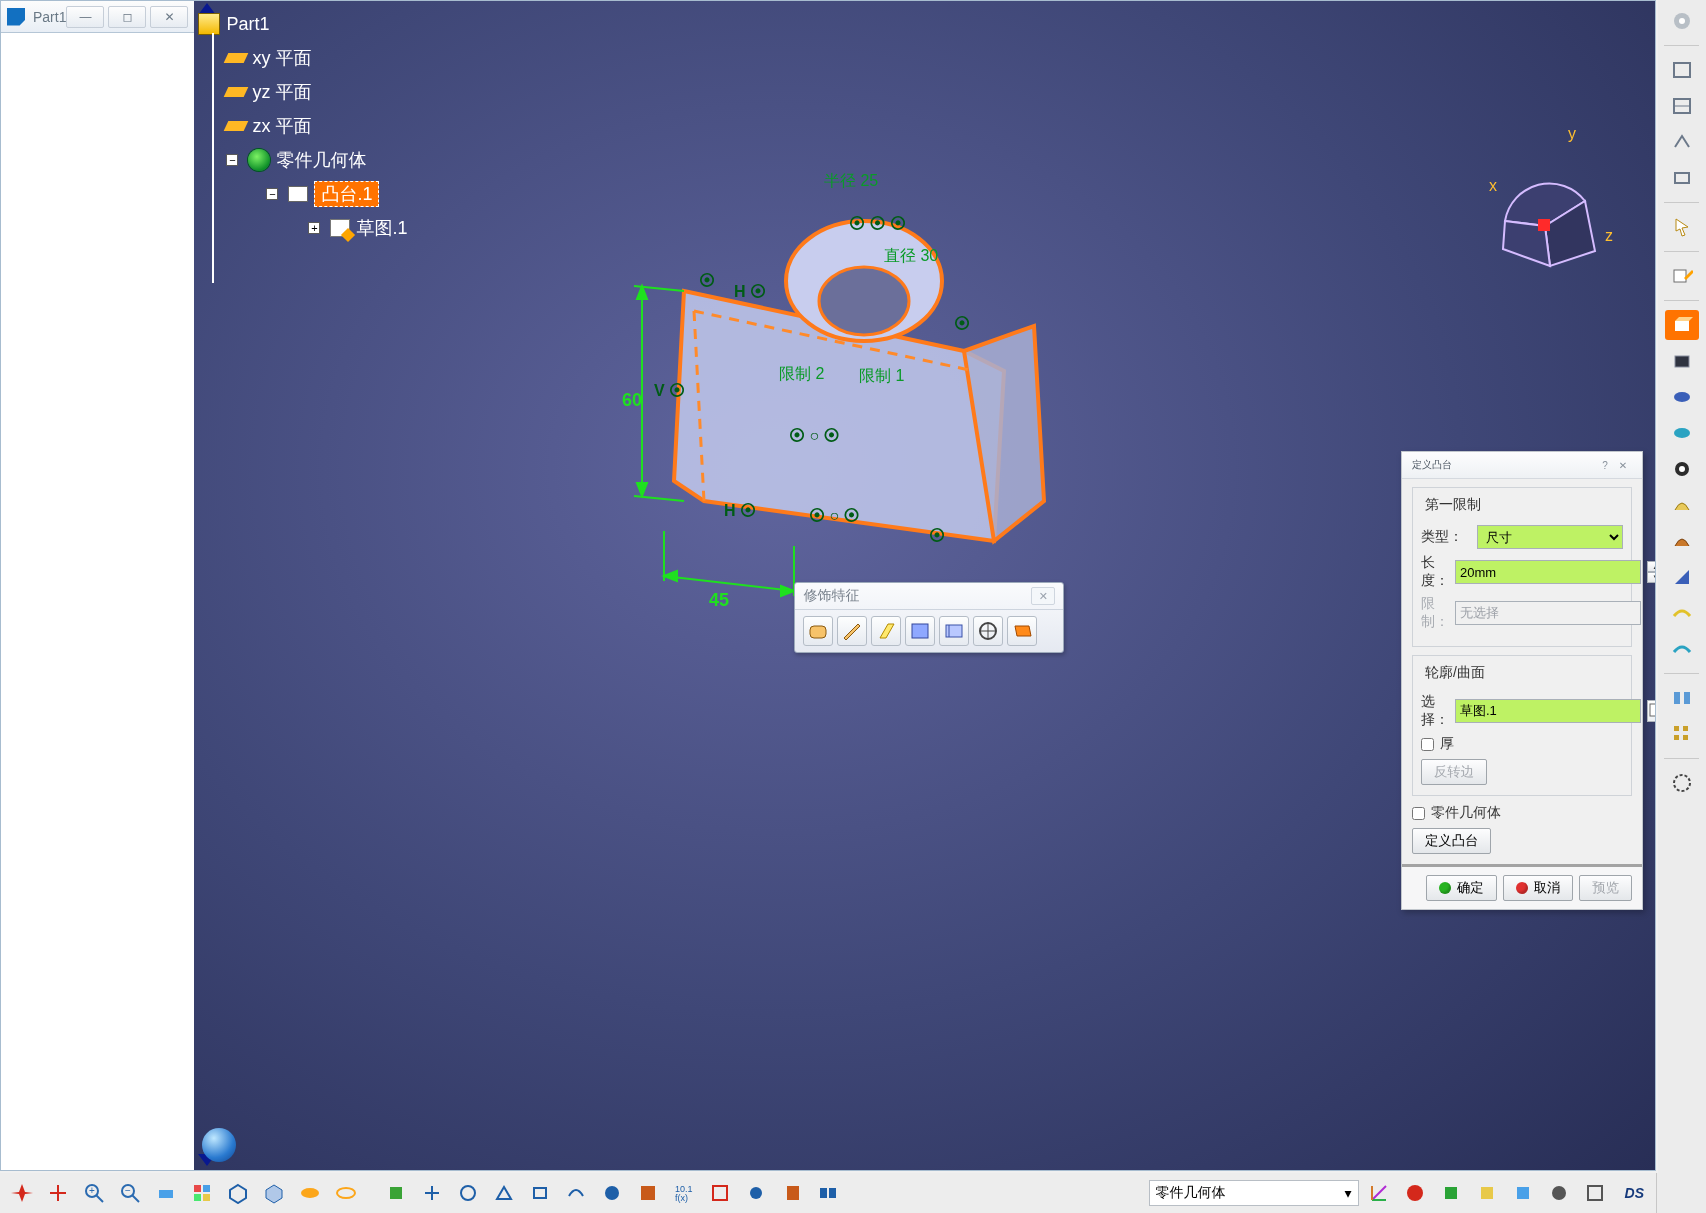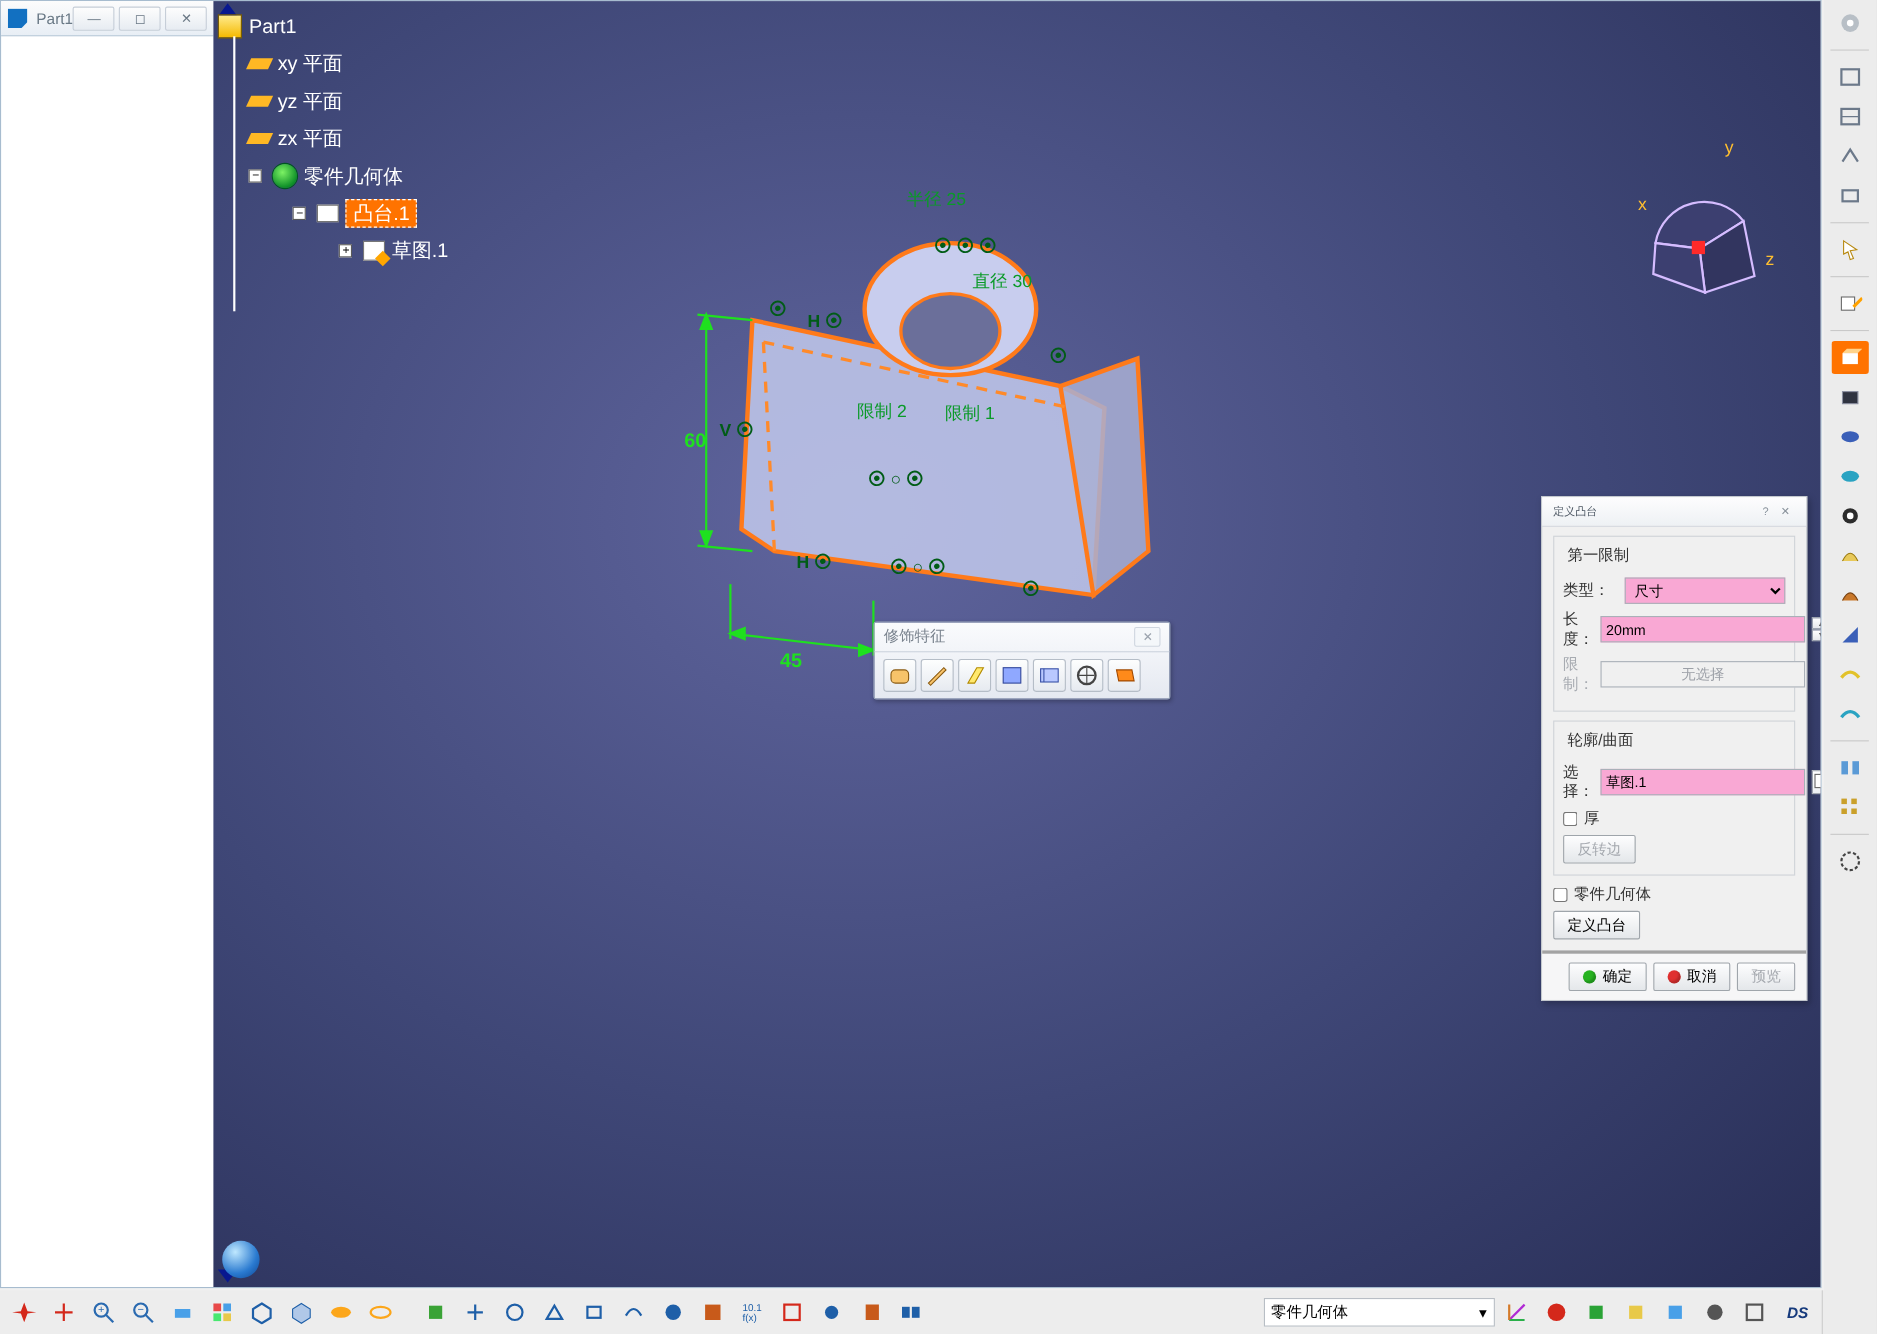--- a/index.html
+++ b/index.html
@@ -39,39 +39,39 @@
   .sketch { position:absolute; left:430px; top:180px; width:540px; height:440px; }
   .sketch svg { width:100%; height:100%; overflow:visible; }
   .dim-text { fill:#1fe01f; font-size:18px; font-weight:bold; }
   .ann-text { fill:#0a9a28; font-size:16px; }
 
   
   .compass { position:absolute; right:30px; top:120px; width:170px; height:150px; }
   .compass svg { width:100%; height:100%; overflow:visible; }
 
   
-  .float-tb { position:absolute; left:600px; top:564px; width:270px; background:linear-gradient(#fafbfd,#e5e9f1); border:1px solid #9daabb; border-radius:3px; box-shadow:1px 2px 4px rgba(0,0,0,.25); }
+  .float-tb { position:absolute; left:600px; top:581px; width:270px; background:linear-gradient(#fafbfd,#e5e9f1); border:1px solid #9daabb; border-radius:3px; box-shadow:1px 2px 4px rgba(0,0,0,.25); }
   .float-tb-head { display:flex; align-items:center; justify-content:space-between; padding:4px 8px; color:#7a838e; border-bottom:1px solid #cdd4de; font-size:14px; }
   .float-tb-body { display:flex; gap:4px; padding:6px 8px; }
   .tb-btn { width:30px; height:30px; border:1px solid #b5bdc7; border-radius:3px; background:linear-gradient(#fdfefe,#e6eaf0); display:flex; align-items:center; justify-content:center; }
   .tb-close { width:24px; height:18px; border:1px solid #cfd6df; background:#f4f7fa; border-radius:2px; display:flex; align-items:center; justify-content:center; font-size:11px; color:#9ba3ae; }
 
   
   .dialog { position:absolute; right:12px; top:450px; width:242px; background:#f0f0f0; border:1px solid #c1c6cc; box-shadow:2px 3px 6px rgba(0,0,0,.25); color:#333; }
   .dlg-title { display:flex; align-items:center; padding:6px 10px; color:#4b5561; font-size:10px; background:linear-gradient(#fdfdfe,#eef1f4); border-bottom:1px solid #d5d9df; }
   .dlg-title .spacer { flex:1; }
   .dlg-title .q, .dlg-title .x { width:18px; text-align:center; color:#87909a; }
   .dlg-body { padding:8px 10px 10px; font-size:14px; }
   .fieldset { border:1px solid #cfd3d8; padding:8px 8px 10px; margin-bottom:8px; }
   .fieldset .legend { margin-top:-16px; margin-bottom:6px; background:#f0f0f0; display:inline-block; padding:0 4px; color:#333; }
   .row { display:flex; align-items:center; gap:6px; margin:5px 0; }
   .row label { width:50px; color:#333; }
   .row label.disabled { color:#a7abb1; }
-  .row select, .row input[type=text] { flex:1; height:24px; border:1px solid #a9b0b8; background:#f9a8d4; padding:0 4px; font-size:13px; }
-  .row input[disabled] { background:#f0f0f0; color:#9b9fa6;text-align:center; }
+  .row select, .row input[type=text] { flex:1; height:24px; border:1px solid #a9b0b8; background:#bef264; padding:0 4px; font-size:13px; }
+  .row input[disabled] { background:#f0f0f0; color:#9b9fa6; }
   .spin { display:flex; flex-direction:column; }
   .spin span { width:18px; height:11px; border:1px solid #a9b0b8; background:linear-gradient(#fff,#e6e8ec); font-size:8px; display:flex; align-items:center; justify-content:center; }
   .sk-edit { width:24px; height:22px; border:1px solid #aeb4bb; background:linear-gradient(#fff,#ecf0f4); display:flex; align-items:center; justify-content:center; }
   .chk { display:flex; align-items:center; gap:6px; margin:6px 0; }
   .btn { height:26px; padding:0 12px; border:1px solid #9fa5ab; background:linear-gradient(#fdfdfe,#e4e7ea); border-radius:2px; display:inline-flex; align-items:center; gap:6px; }
   .btn.disabled { color:#a4a8ae; }
   .btn.primary .dot { width:12px; height:12px; border-radius:50%; background:#27b321; box-shadow:inset -2px -2px 2px rgba(0,0,0,.2); }
   .btn.cancel  .dot { width:12px; height:12px; border-radius:50%; background:#e03030; box-shadow:inset -2px -2px 2px rgba(0,0,0,.2); }
   .dlg-ftr { display:flex; justify-content:flex-end; gap:6px; padding:8px 10px; border-top:3px solid #a3a3a3; background:#f6f6f7; }
   .dlg-more { display:flex; justify-content:flex-end; padding:4px 10px 8px; }

